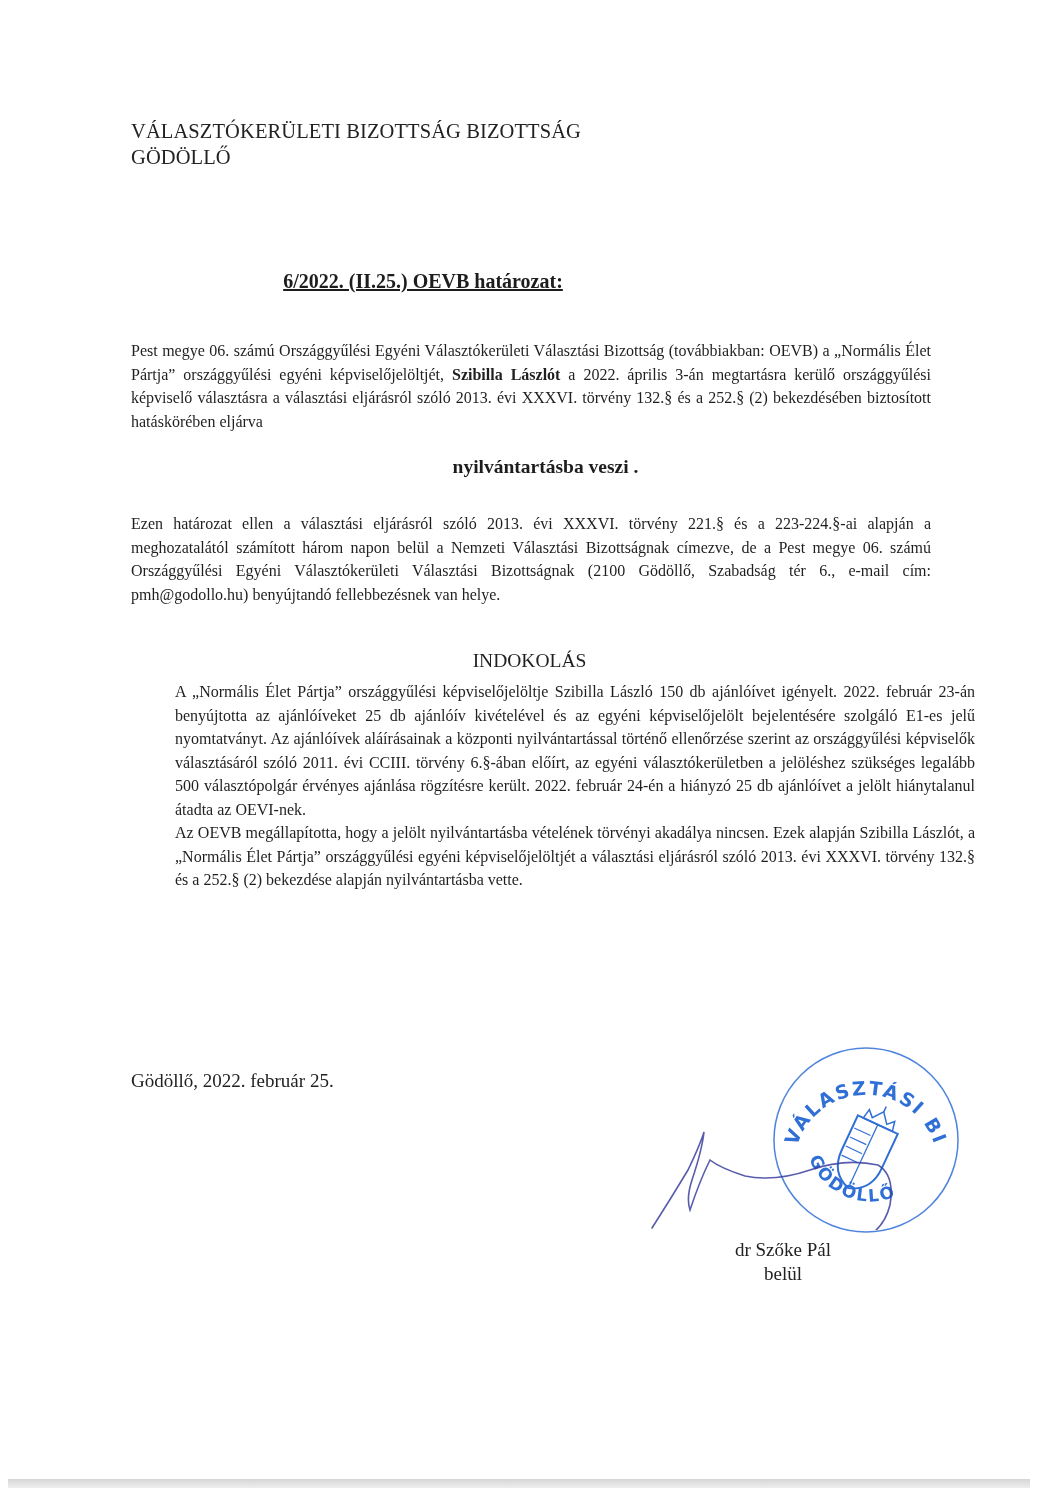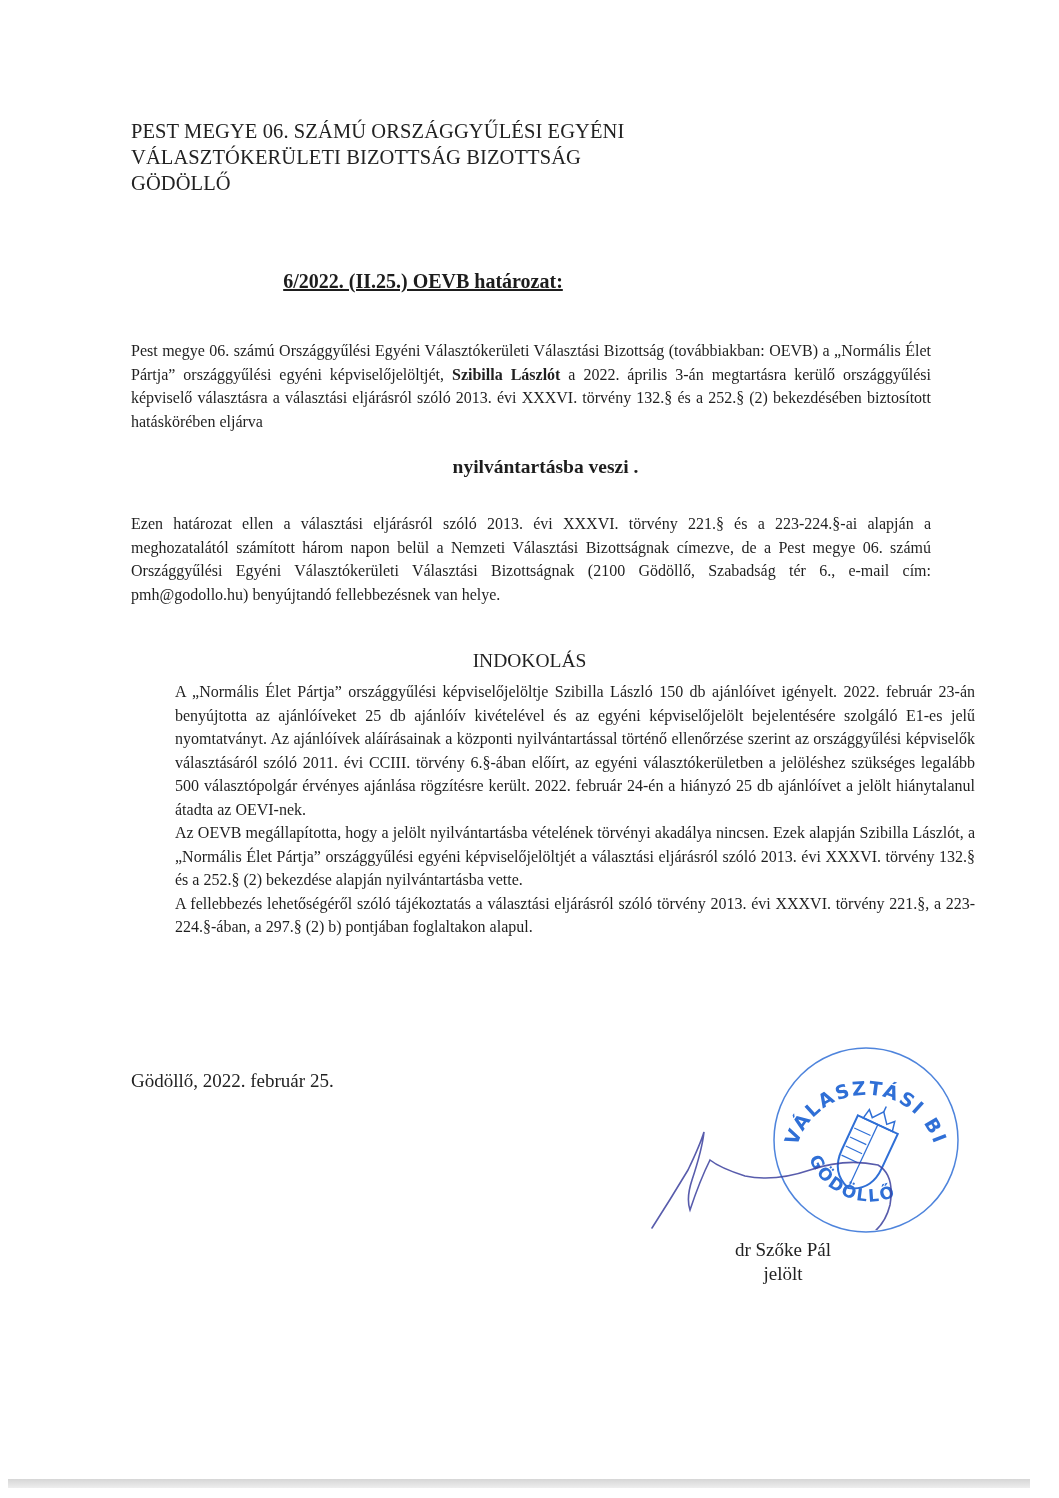--- a/index.html
+++ b/index.html
@@ -26,21 +26,20 @@
   .signature { position: absolute; left: 560px; top: 1110px; width: 340px; height: 120px; }
   .footer-band { position: absolute; left: 8px; top: 1479px; width: 1022px; height: 9px;
                  background: linear-gradient(#d6d6d6, #eeeeee); }
 </style>
 </head>
 <body>
 
 <div class="page">
 
   <div class="header">
-    <div>PEST MEGYE 06. SZÁMÚ ORSZÁGGYŰLÉSI EGYÉNI</div>
     <div>VÁLASZTÓKERÜLETI BIZOTTSÁG BIZOTTSÁG</div>
     <div>GÖDÖLLŐ</div>
   </div>
 
   <div class="title">6/2022. (II.25.) OEVB határozat:</div>
 
   <div class="para p1">
     <p><span>Pest megye 06. számú Országgyűlési Egyéni Választókerületi Választási Bizottság (továbbiakban: OEVB) a „Normális Élet Pártja” országgyűlési egyéni képviselőjelöltjét, </span><b>Szibilla Lászlót</b><span> a 2022. április 3-án megtartásra kerülő országgyűlési képviselő választásra a választási eljárásról szóló 2013. évi XXXVI. törvény 132.§ és a 252.§ (2) bekezdésében biztosított hatáskörében eljárva</span></p>
   </div>
 
@@ -48,21 +47,20 @@
 
   <div class="para p2">
     <p>Ezen határozat ellen a választási eljárásról szóló 2013. évi XXXVI. törvény 221.§ és a 223-224.§-ai alapján a meghozatalától számított három napon belül a Nemzeti Választási Bizottságnak címezve, de a Pest megye 06. számú Országgyűlési Egyéni Választókerületi Választási Bizottságnak (2100 Gödöllő, Szabadság tér 6., e-mail cím: pmh@godollo.hu) benyújtandó fellebbezésnek van helye.</p>
   </div>
 
   <div class="center ind">INDOKOLÁS</div>
 
   <div class="para p3">
     <p>A „Normális Élet Pártja”  országgyűlési képviselőjelöltje Szibilla László 150 db ajánlóívet igényelt. 2022. február 23-án benyújtotta az ajánlóíveket 25 db ajánlóív kivételével és az egyéni képviselőjelölt bejelentésére szolgáló E1-es jelű nyomtatványt. Az ajánlóívek aláírásainak a központi nyilvántartással történő ellenőrzése szerint az országgyűlési képviselők választásáról szóló 2011. évi CCIII. törvény 6.§-ában előírt, az egyéni választókerületben a jelöléshez szükséges legalább 500 választópolgár érvényes ajánlása rögzítésre került. 2022. február 24-én a hiányzó 25 db ajánlóívet a jelölt hiánytalanul átadta az OEVI-nek.</p>
     <p>Az OEVB megállapította, hogy a jelölt nyilvántartásba vételének törvényi akadálya nincsen. Ezek alapján Szibilla Lászlót, a „Normális Élet Pártja” országgyűlési egyéni képviselőjelöltjét a választási eljárásról szóló 2013. évi XXXVI. törvény 132.§ és a 252.§ (2) bekezdése alapján nyilvántartásba vette.</p>
-    <p>A fellebbezés lehetőségéről szóló tájékoztatás a választási eljárásról szóló törvény 2013. évi XXXVI. törvény 221.§, a 223-224.§-ában, a 297.§ (2) b) pontjában foglaltakon alapul.</p>
   </div>
 
   <div class="date">Gödöllő, 2022. február 25.</div>
 
   <svg class="stamp" viewBox="0 0 200 200">
     <defs>
       <path id="arcTop" d="M 30 110 A 72 72 0 0 1 170 110"></path>
       <path id="arcBottom" d="M 40 105 A 65 65 0 0 0 165 120"></path>
     </defs>
     <circle cx="100" cy="100" r="92" fill="none" stroke="#2f6fd6" stroke-width="1.5" opacity="0.85"></circle>
@@ -83,17 +81,17 @@
       <line x1="100" y1="62" x2="100" y2="68" stroke="#2f6fd6" stroke-width="1.5"></line>
     </g>
   </svg>
 
   <svg class="signature" viewBox="0 0 340 120">
     <path d="M92 118 Q110 90 128 60 Q140 35 144 22 Q142 40 132 70 Q126 88 130 100 Q140 70 150 50 Q160 58 185 66 Q215 72 250 60 Q285 48 318 55 Q335 65 330 95 Q325 115 310 125" fill="none" stroke="#3b3f9e" stroke-width="1.6" stroke-linecap="round" opacity="0.85"></path>
   </svg>
 
   <div class="signer">
     <div>dr Szőke Pál</div>
-    <div>jelölt</div>
+    <div>belül</div>
   </div>
 
   <div class="footer-band"></div>
 </div>
 
 </body></html>

